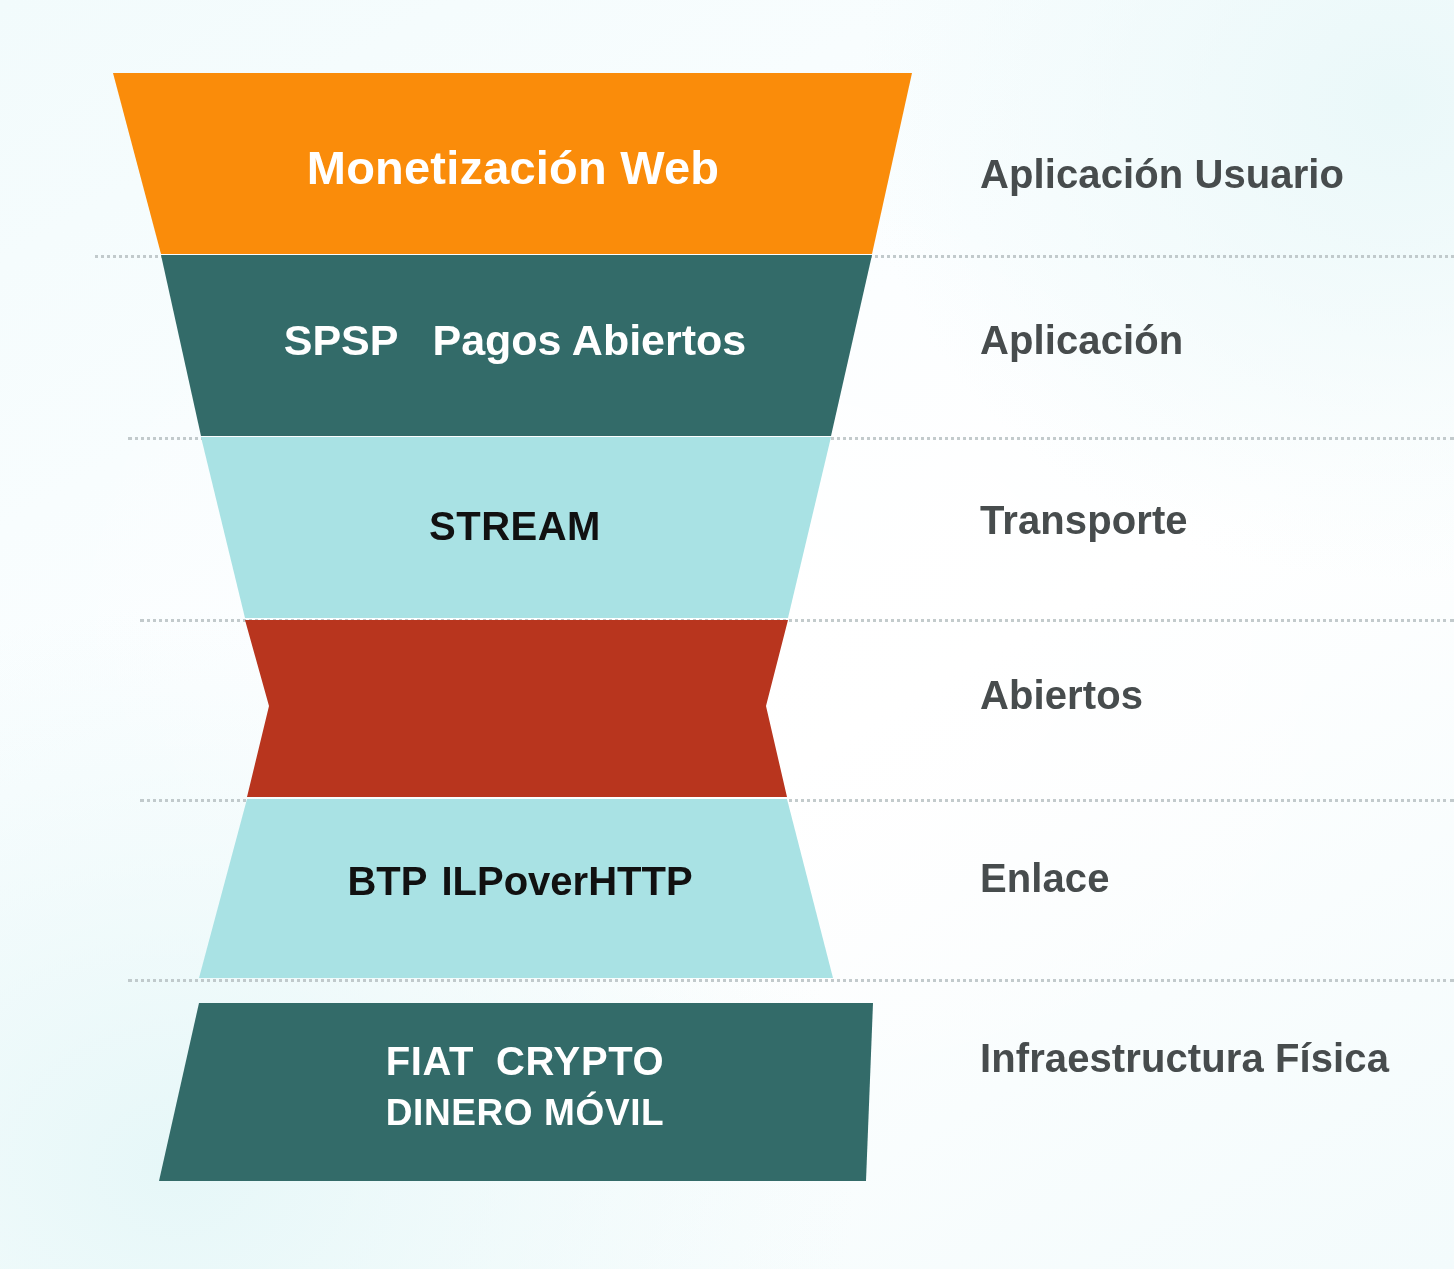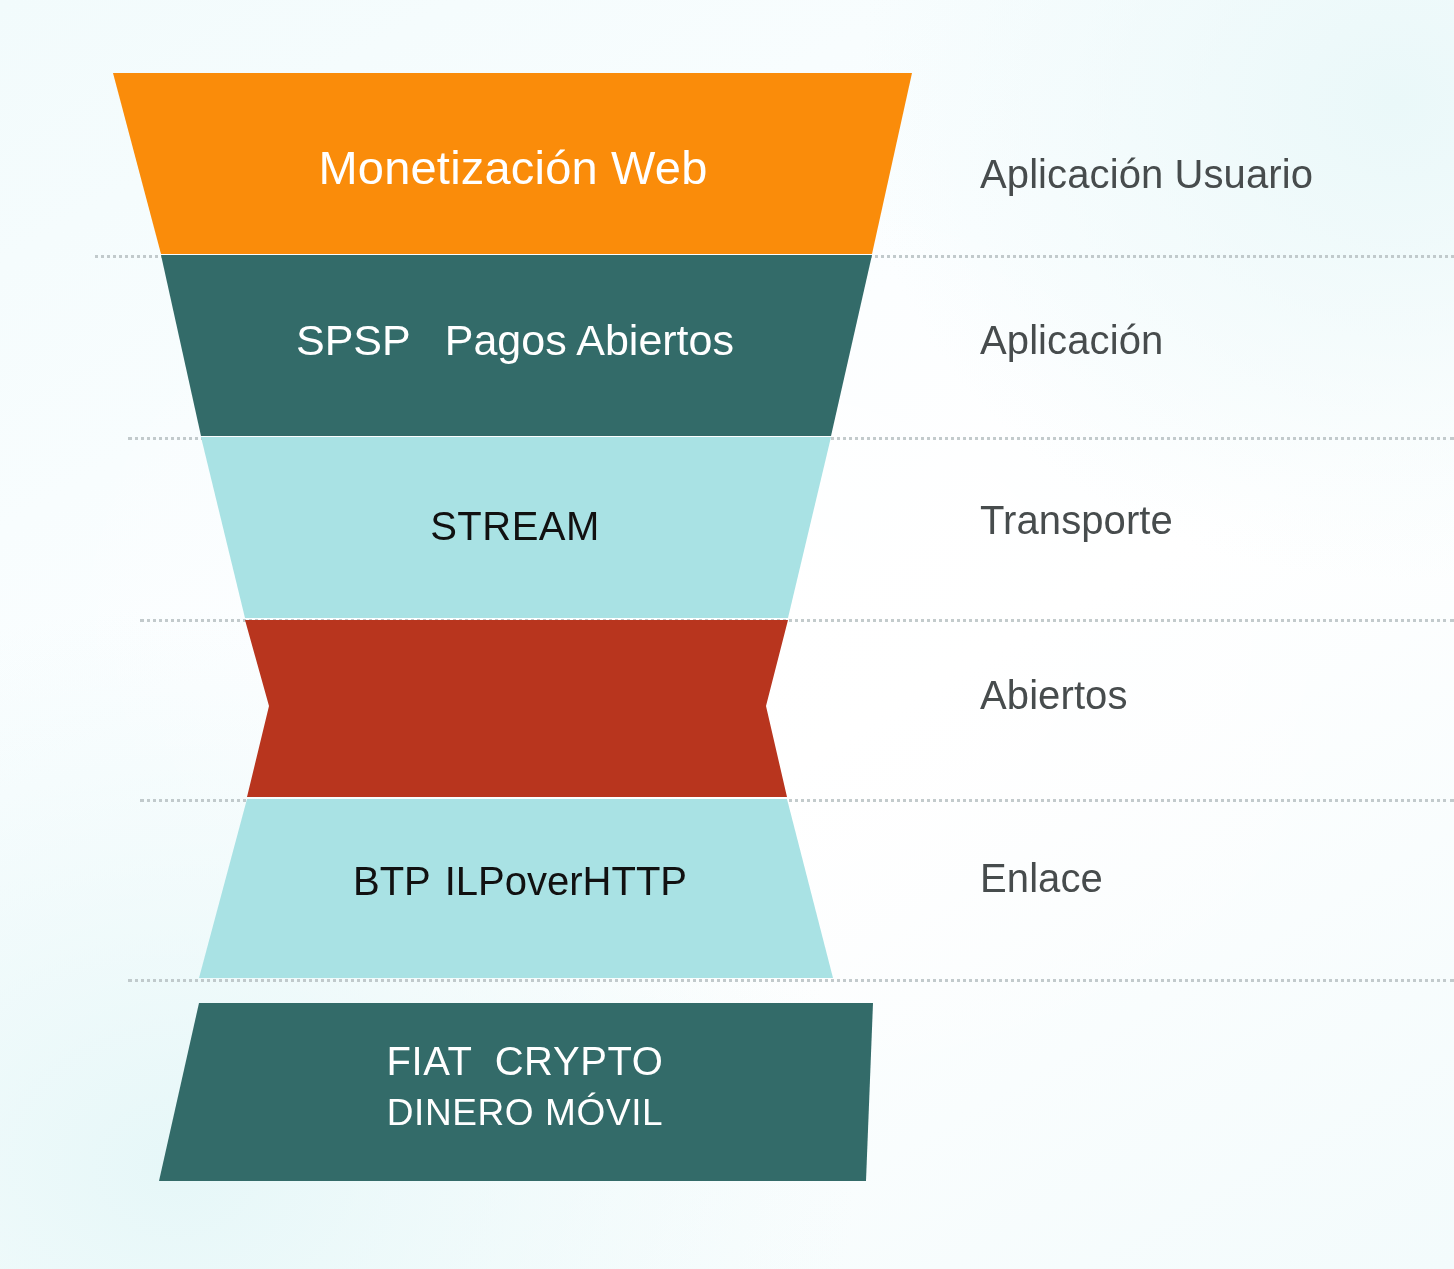--- a/index.html
+++ b/index.html
@@ -17,20 +17,21 @@
 
   #stage {
     position: relative;
     width: 1454px;
     height: 1269px;
     background:
       radial-gradient(ellipse 1100px 900px at 12% 92%, #e6f7f8 0%, rgba(230,247,248,0) 62%),
       radial-gradient(ellipse 900px 800px at 96% 8%,  #eaf8f9 0%, rgba(234,248,249,0) 60%),
       radial-gradient(ellipse 1000px 700px at 50% 50%, #ffffff 0%, rgba(255,255,255,0) 70%),
       linear-gradient(150deg, #f2fbfc 0%, #fbfeff 38%, #ffffff 58%, #f3fbfc 100%);
+    font-weight: bold;
   }
 
   
   .divider {
     position: absolute;
     height: 0;
     border-top: 3px dotted #b9c2c4;
     opacity: .85;
   }
 
@@ -139,14 +140,15 @@
   <div class="layer-text lt-fiat">
     <span class="t-main"><span>FIAT</span><span class="gap"></span><span>CRYPTO</span></span>
     <span class="t-sub">DINERO MÓVIL</span>
   </div>
 
   <div class="side-label" style="top:152px;">Aplicación Usuario</div>
   <div class="side-label" style="top:318px;">Aplicación</div>
   <div class="side-label" style="top:498px;">Transporte</div>
   <div class="side-label" style="top:673px;">Abiertos</div>
   <div class="side-label" style="top:856px;">Enlace</div>
+  <div class="side-label" style="top:1036px;">Infraestructura Física</div>
 
 </div>
 
 </body></html>

